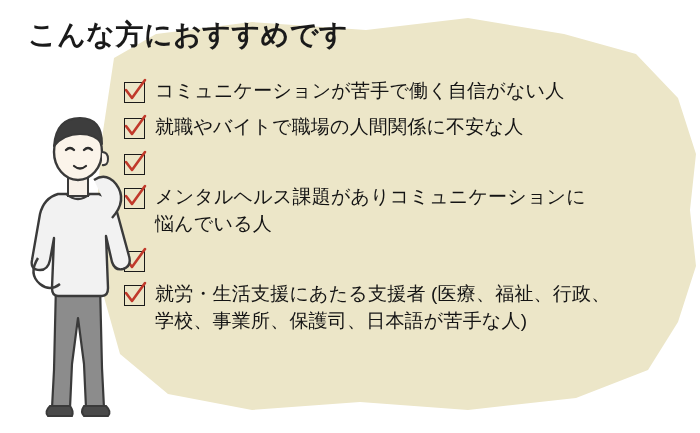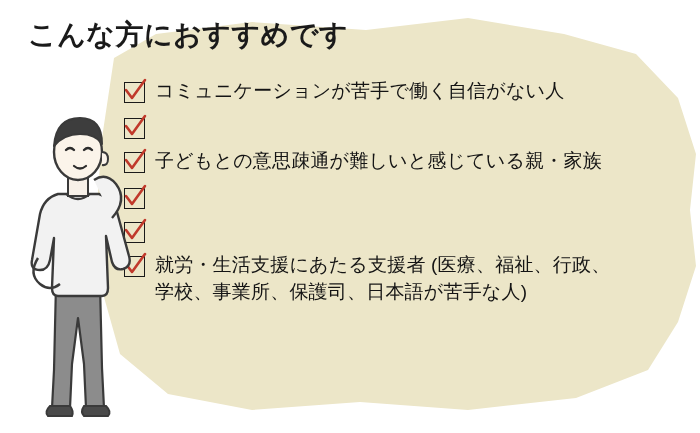--- a/index.html
+++ b/index.html
@@ -145,35 +145,37 @@
           </svg>
       </span>
       <span class="item-text">コミュニケーションが苦手で働く自信がない人</span>
     </div>
     <div class="item">
       <span class="checkbox">
         <svg viewBox="0 0 26 26">
             <path d="M4 13 L10 21 L23 3" fill="none" stroke="#c0392b" stroke-width="2.6" stroke-linecap="round" stroke-linejoin="round"></path>
           </svg>
       </span>
+      <span class="item-text">就職やバイトで職場の人間関係に不安な人</span>
     </div>
     <div class="item">
       <span class="checkbox">
         <svg viewBox="0 0 26 26">
             <path d="M4 13 L10 21 L23 3" fill="none" stroke="#c0392b" stroke-width="2.6" stroke-linecap="round" stroke-linejoin="round"></path>
           </svg>
       </span>
-      <span class="item-text">子どもとの意思疎通が難しいと感じている親・家族</span>
     </div>
     <div class="item">
       <span class="checkbox">
         <svg viewBox="0 0 26 26">
             <path d="M4 13 L10 21 L23 3" fill="none" stroke="#c0392b" stroke-width="2.6" stroke-linecap="round" stroke-linejoin="round"></path>
           </svg>
       </span>
+      <span class="item-text">メンタルヘルス課題がありコミュニケーションに
+悩んでいる人</span>
     </div>
     <div class="item">
       <span class="checkbox">
         <svg viewBox="0 0 26 26">
             <path d="M4 13 L10 21 L23 3" fill="none" stroke="#c0392b" stroke-width="2.6" stroke-linecap="round" stroke-linejoin="round"></path>
           </svg>
       </span>
     </div>
     <div class="item">
       <span class="checkbox">

